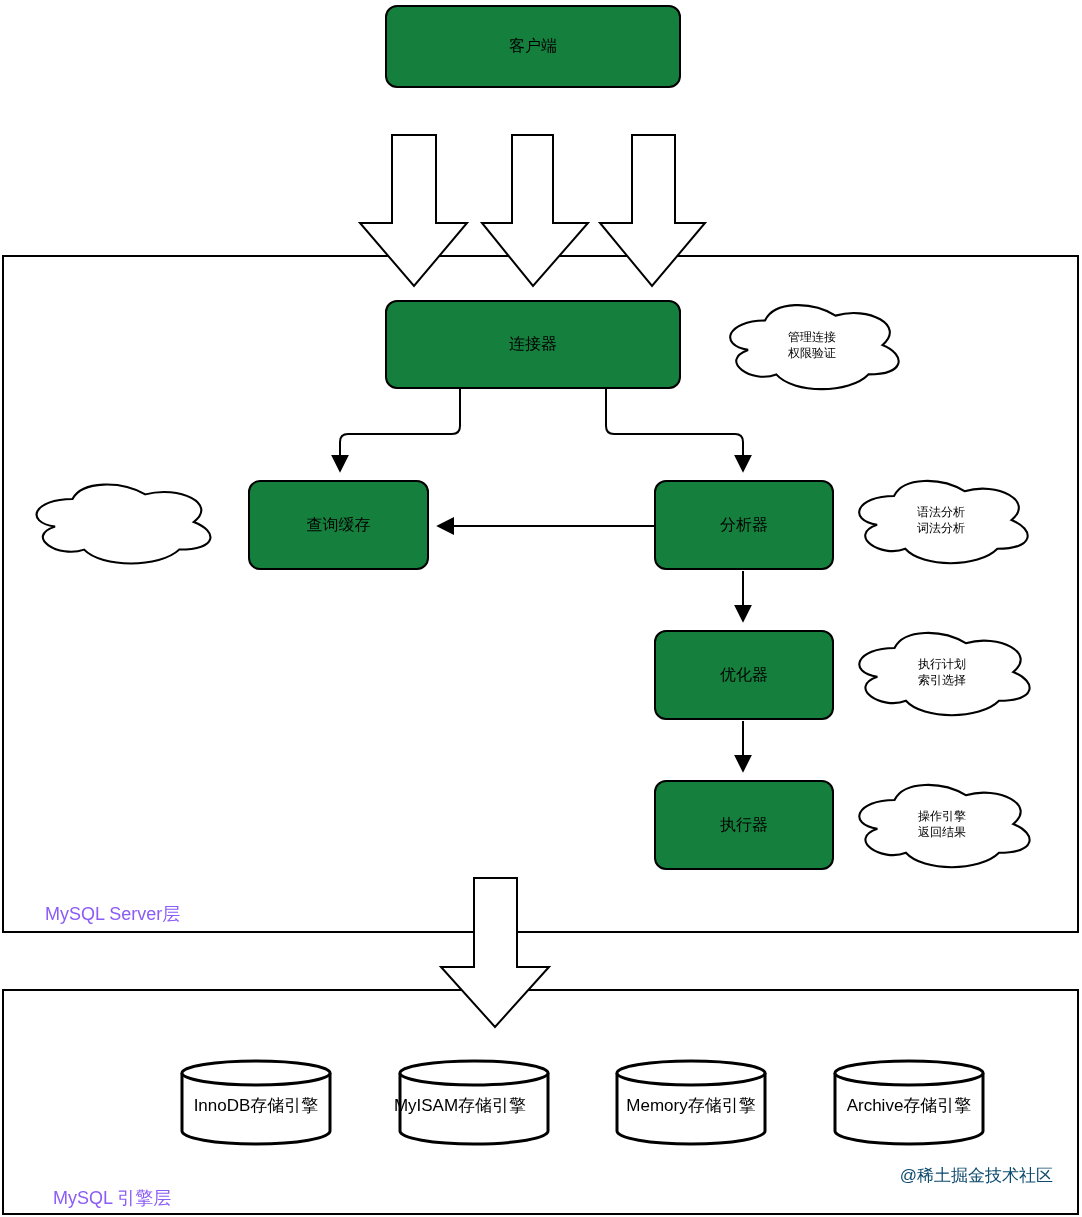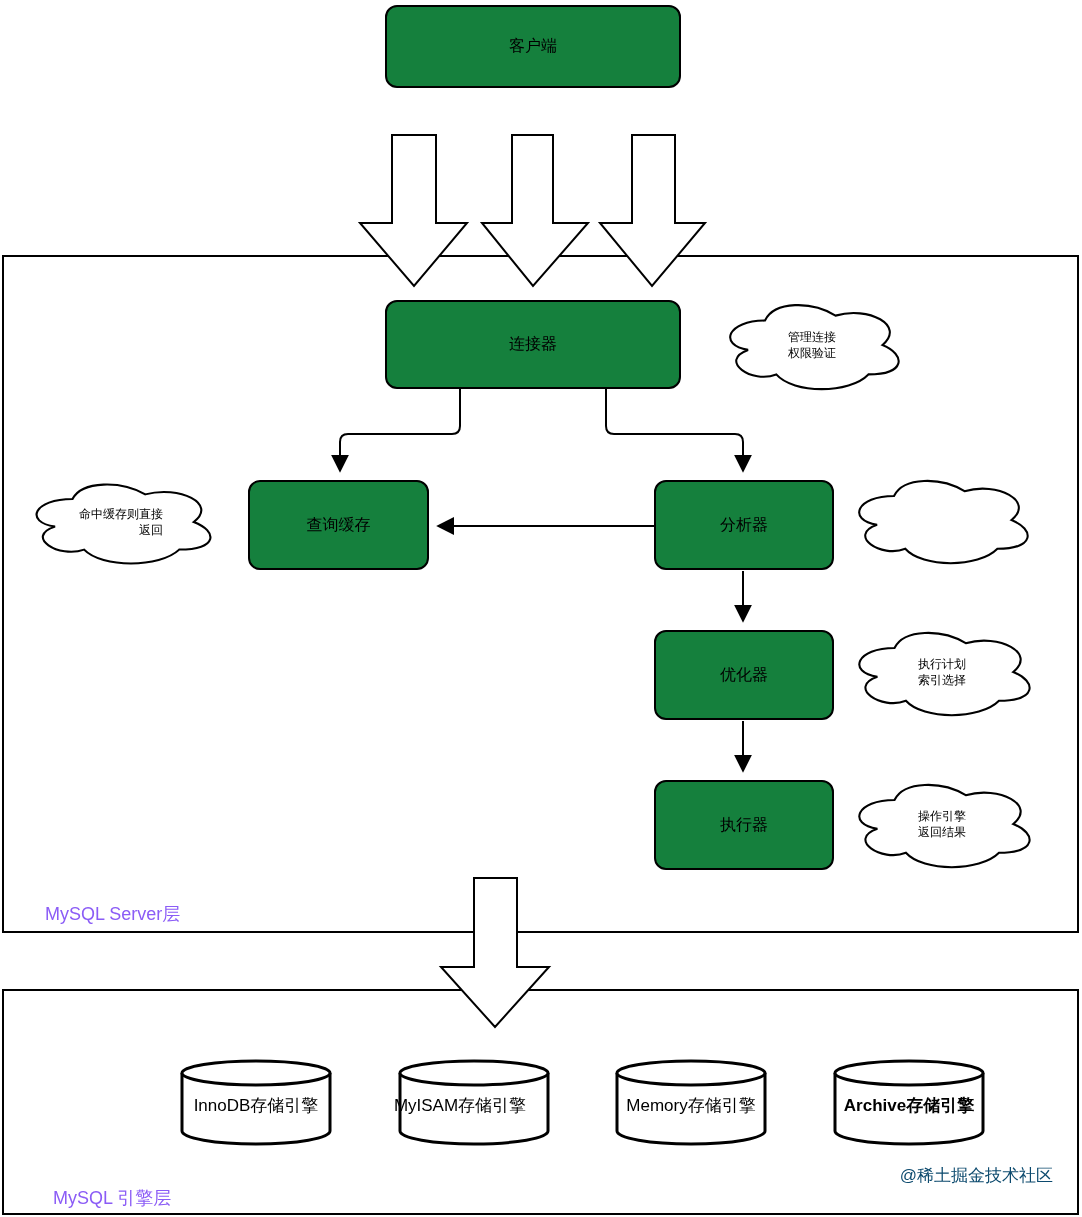--- a/index.html
+++ b/index.html
@@ -101,30 +101,30 @@
   <div class="node-box" style="left:654px;top:630px;width:180px;height:90px;">
     <span>优化器</span>
   </div>
 
   <div class="node-box" style="left:654px;top:780px;width:180px;height:90px;">
     <span>执行器</span>
   </div>
 
   <div class="cloud-text" style="left:718px;top:296px;width:188px;height:98px;">管理连接
 权限验证</div>
-  <div class="cloud-text" style="left:24px;top:476px;width:194px;height:92px;">命中缓存则直接
-返回</div>
+  <div class="cloud-text" style="left:847px;top:472px;width:188px;height:96px;">语法分析
+词法分析</div>
   <div class="cloud-text" style="left:847px;top:776px;width:190px;height:96px;">操作引擎
 返回结果</div>
   <div class="cloud-text" style="left:847px;top:624px;width:190px;height:96px;">执行计划
 索引选择</div>
 
   <div class="cyl-text" style="left:179px;top:1083px;width:154px;height:44px;">InnoDB存储引擎</div>
   <div class="cyl-text" style="left:383px;top:1083px;width:154px;height:44px;">MyISAM存储引擎</div>
   <div class="cyl-text" style="left:614px;top:1083px;width:154px;height:44px;">Memory存储引擎</div>
-  <div class="cyl-text" style="left:832px;top:1083px;width:154px;height:44px;font-weight:bold;">Archive存储引擎</div>
+  <div class="cyl-text" style="left:832px;top:1083px;width:154px;height:44px;">Archive存储引擎</div>
 
   <div class="layer-label" style="left:45px;top:902px;">MySQL Server层</div>
   <div class="layer-label" style="left:53px;top:1186px;">MySQL 引擎层</div>
 
   <div class="watermark" style="right:29px;top:1164px;color:#0c4a6e;">@稀土掘金技术社区</div>
 
 </div>
 
 </body></html>

